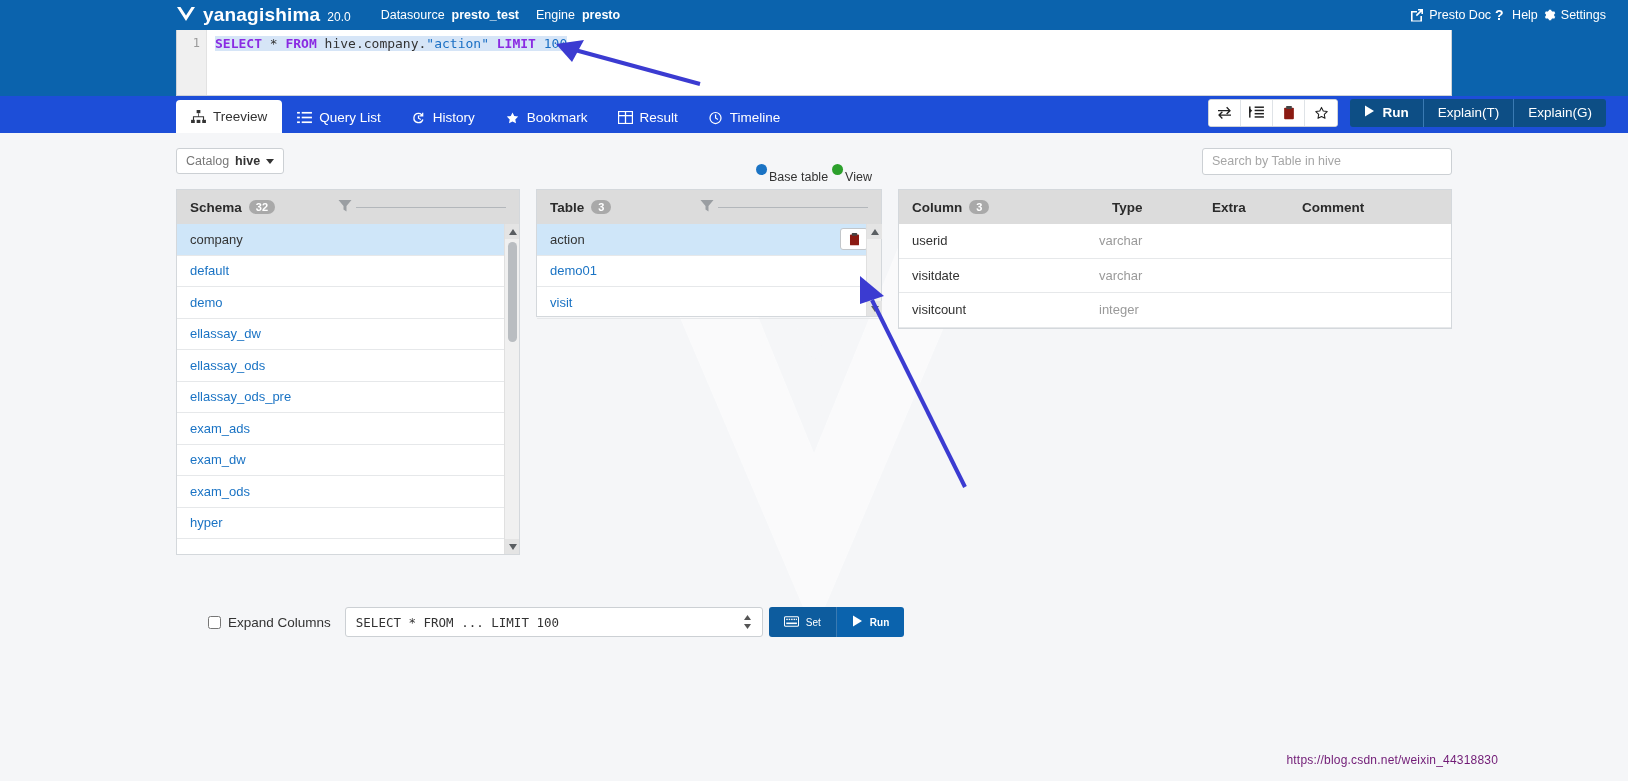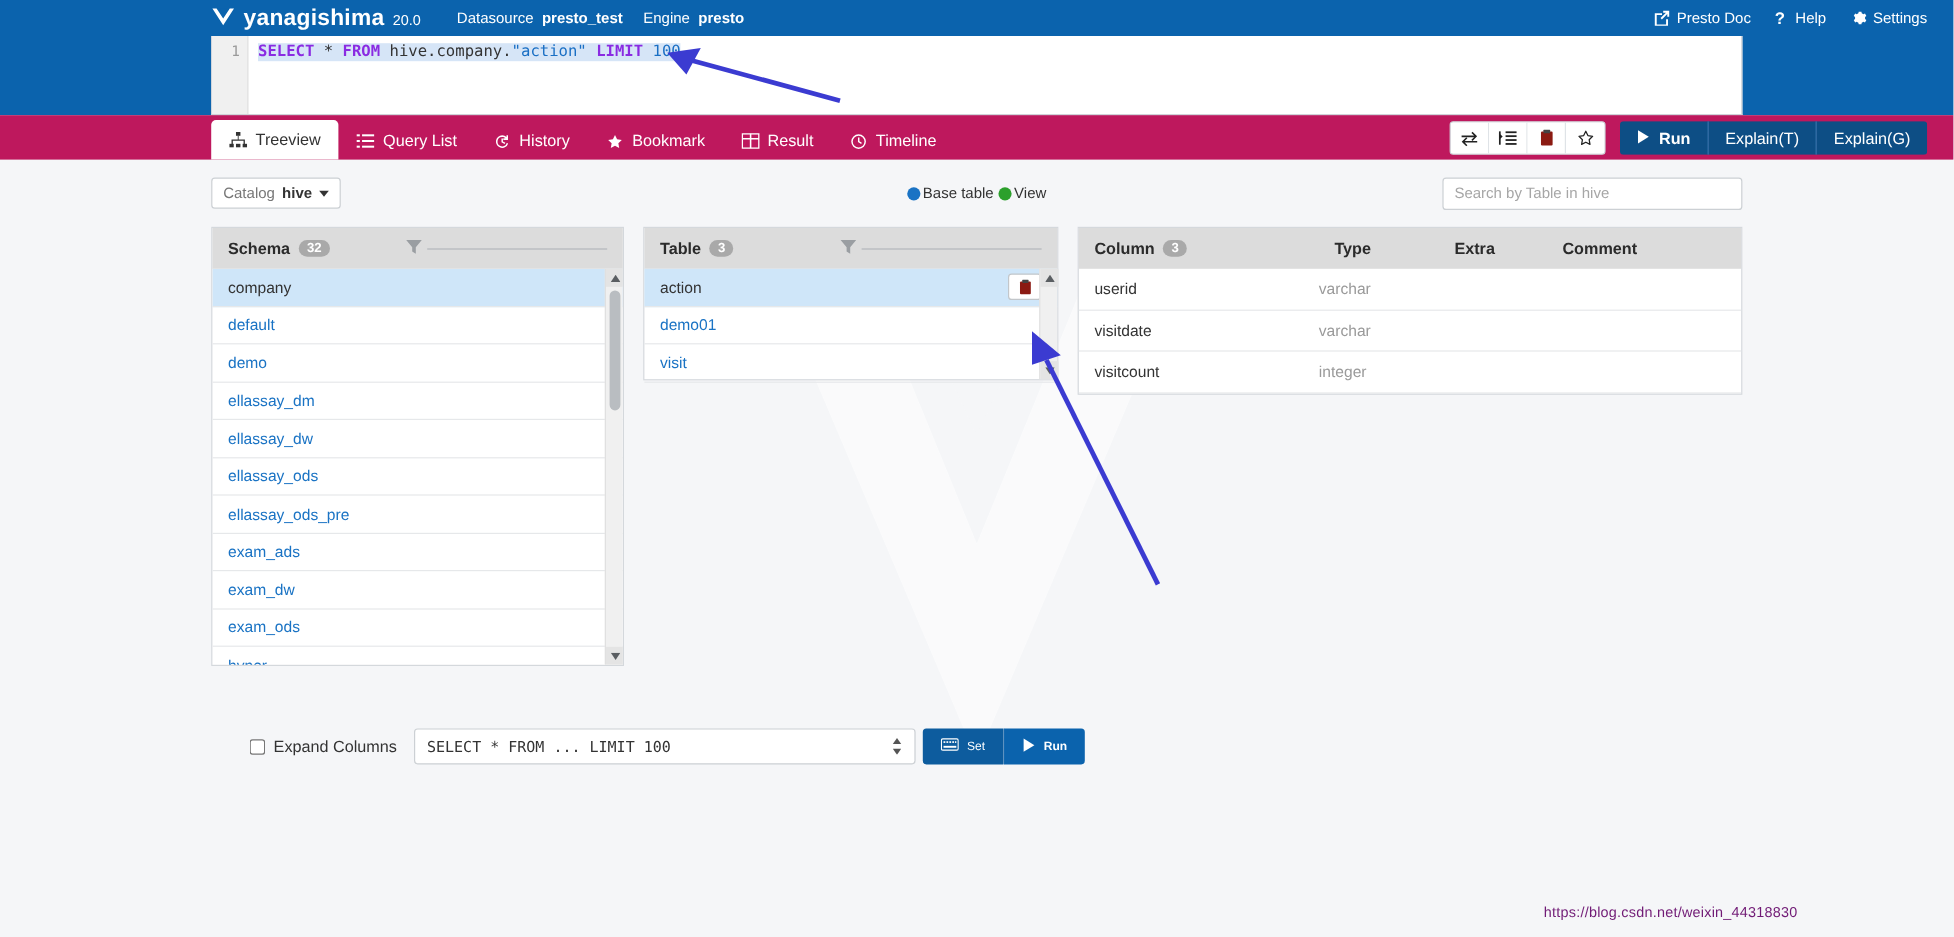--- a/index.html
+++ b/index.html
@@ -18,21 +18,21 @@
     display:flex; align-items:center;
     padding:0 22px 0 176px; color:#fff;
   }
   .brand { display:flex; align-items:baseline; gap:7px; }
   .brand-logo { width:20px; height:17px; position:relative; top:2px; }
   .brand-name { font-size:19px; font-weight:bold; letter-spacing:.2px; }
   .brand-ver { font-size:12px; font-weight:normal; }
   .meta { display:flex; align-items:center; gap:7px; margin-left:30px; font-size:12.5px; }
   .meta .lbl { font-weight:normal; }
   .meta .val { font-weight:bold; }
-  .topbar-right { margin-left:auto; display:flex; align-items:center; gap:20px; font-size:12.5px; }
+  .topbar-right { margin-left:auto; display:flex; align-items:center; gap:4px; font-size:12.5px; }
   .tb-item { display:flex; align-items:center; gap:5px; cursor:pointer; }
   .tb-item svg { display:block; }
 
   
   .editor-wrap { padding:0 176px 0 176px; background:#0b63ad; }
   .editor {
     background:#fff; height:66px; display:flex;
     border:1px solid #cfd3d8; border-top:none;
   }
   .gutter {
@@ -46,21 +46,21 @@
     white-space:pre;
   }
   .code .sel { background:#d6e5f7; }
   .k { color:#8a2be2;font-weight:bold; }
   .p { color:#333; }
   .s { color:#1a6fc4; }
   .n { color:#1a6fc4; }
 
   
   .tabrow {
-    background:#be185d; height:37px; display:flex; align-items:flex-end;
+    background:#1d4ed8; height:37px; display:flex; 
     padding:0 22px 0 176px; position:relative;
   }
   .tabs { display:flex; align-items:flex-end; height:37px; }
   .tab {
     display:flex; align-items:center; gap:7px;
     padding:0 15px; height:31px; color:#fff; font-size:13.5px; cursor:pointer;
     align-self:flex-end;
   }
   .tab.active {
     background:#fff; color:#333; border-radius:4px 4px 0 0; height:33px;
@@ -95,21 +95,21 @@
 
   .toolline { position:relative; z-index:2; display:flex; align-items:center; height:56px; }
   .catalog {
     background:#fff; border:1px solid #ccd0d4; border-radius:3px;
     height:26px; display:flex; align-items:center; gap:6px; padding:0 9px;
     font-size:12.5px; cursor:pointer; color:#777;
   }
   .catalog b { color:#333; }
   .caret { width:0;height:0;border-left:4px solid transparent;border-right:4px solid transparent;border-top:5px solid #333; }
   .legend { position:absolute; left:50%; transform:translateX(-50%); display:flex; gap:4px; align-items:center; font-size:12.5px; color:#333; }
-  .legend span { display:flex; align-items:center; gap:2px; }
+  .legend span { display:flex; align-items:center; gap:2px;margin-top:16px; }
   .dot { width:11px;height:11px;border-radius:50%; display:inline-block; }
   .search {
     margin-left:auto; width:250px; height:27px;
     border:1px solid #ccd0d4; border-radius:3px; background:#fff;
     padding:0 9px; font-size:12.5px; color:#333;
     font-family:"Liberation Sans", sans-serif;
   }
   .search::placeholder { color:#a6a6a6; }
 
   .panels { position:relative; z-index:2; display:flex; gap:16px; align-items:flex-start; }
@@ -406,23 +406,20 @@
             <div class="row sel">
               <span>company</span>
             </div>
             <div class="row">
               <span>default</span>
             </div>
             <div class="row">
               <span>demo</span>
             </div>
             <div class="row">
-              <span>ellassay_dm</span>
-            </div>
-            <div class="row">
               <span>ellassay_dw</span>
             </div>
             <div class="row">
               <span>ellassay_ods</span>
             </div>
             <div class="row">
               <span>ellassay_ods_pre</span>
             </div>
             <div class="row">
               <span>exam_ads</span>

